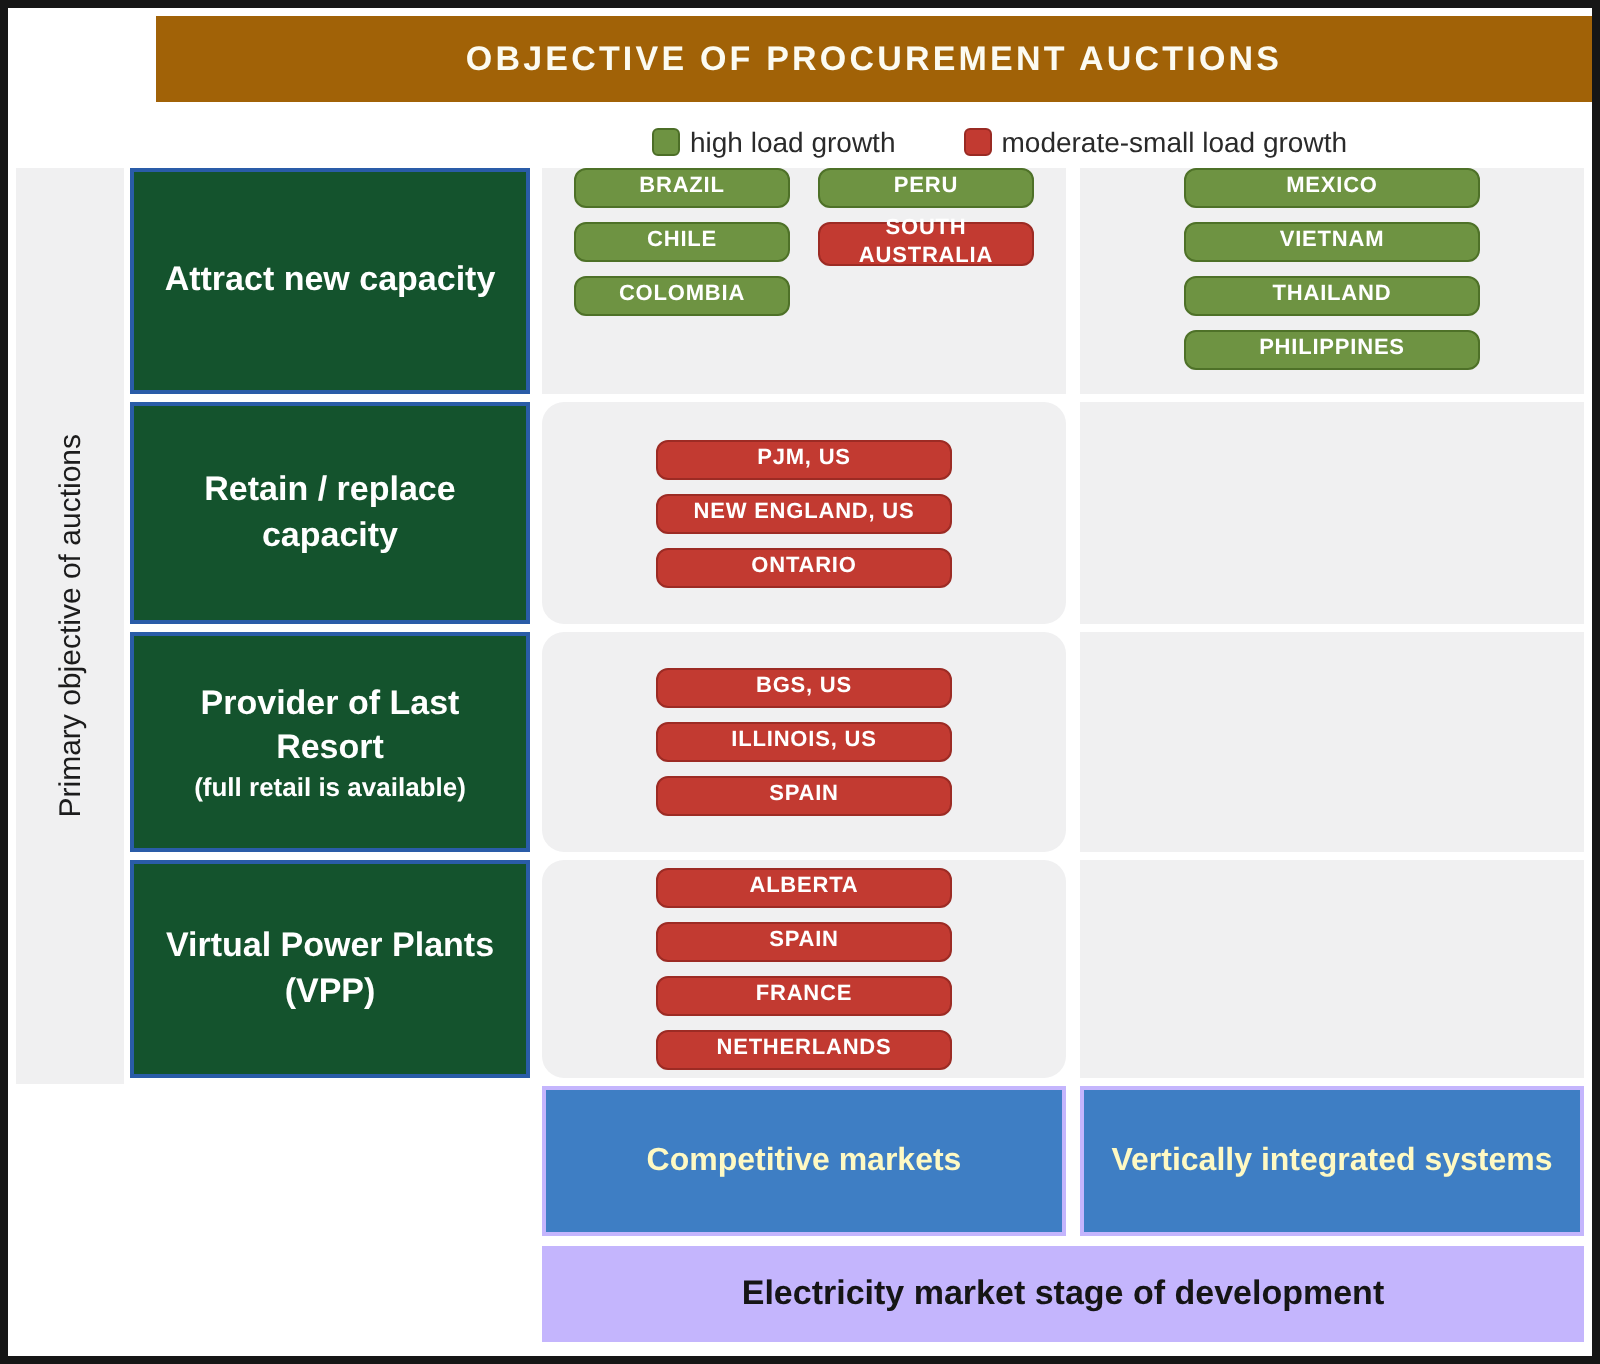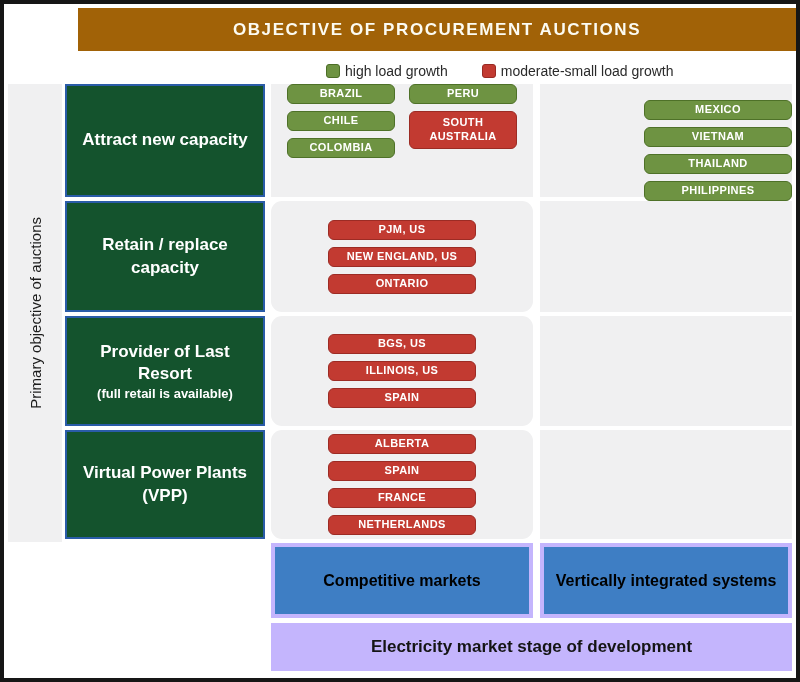--- a/index.html
+++ b/index.html
@@ -33,36 +33,36 @@
 
   .cell { position:absolute; background:#f0f0f1; display:flex; flex-direction:column;
           align-items:center; gap:7px; }
   .cell.colB { left:267px; width:262px; }
   .cell.colC { left:536px; width:252px; }
   .r1 { top:80px;  height:113px; }
   .r2 { top:197px; height:111px; }
   .r3 { top:312px; height:110px; }
   .r4 { top:426px; height:109px; }
   .cell.vcenter { justify-content:center;border-radius:11px; }
-  .cell.vtop6 { padding-top:16px;align-items:flex-end; }
+  .cell.vtop6 { padding-top:0; }
   .cell.cols { flex-direction:row; align-items:flex-start; justify-content:center;
                gap:14px; }
   .stack { display:flex; flex-direction:column; gap:7px; }
 
   .badge { border-radius:6px; color:#fff; font-weight:bold; font-size:11px;
            letter-spacing:0.4px; display:flex; align-items:center; justify-content:center;
            text-align:center; height:20px; flex:0 0 auto; line-height:1.25; }
   .badge.high { background:#6e9342; border:1px solid #4e7128; }
   .badge.moderate { background:#c23a31; border:1px solid #9c2b24; }
   .w-sm { width:108px; }
   .w-lg { width:148px; }
-  .badge.tall { height:38px; padding:2px 8px; }
+  .badge.tall { height:22px; padding:2px 8px; }
 
   .colbox { position:absolute; top:539px; height:75px; background:#3e7ec4;
-            border:4px solid #c4b5fd; color:#000000; font-weight:bold; font-size:16px;
+            border:2px solid #c4b5fd; color:#fef9c3; font-weight:bold; font-size:16px;
             display:flex; align-items:center; justify-content:center; text-align:center; }
   .colbox.b { left:267px; width:262px; }
   .colbox.c { left:536px; width:252px; }
 
   .footer { position:absolute; left:267px; top:619px; width:521px; height:48px;
             background:#c4b5fd; color:#151515; font-weight:bold; font-size:17px;
             display:flex; align-items:center; justify-content:center; }
 </style>
 </head>
 <body>

